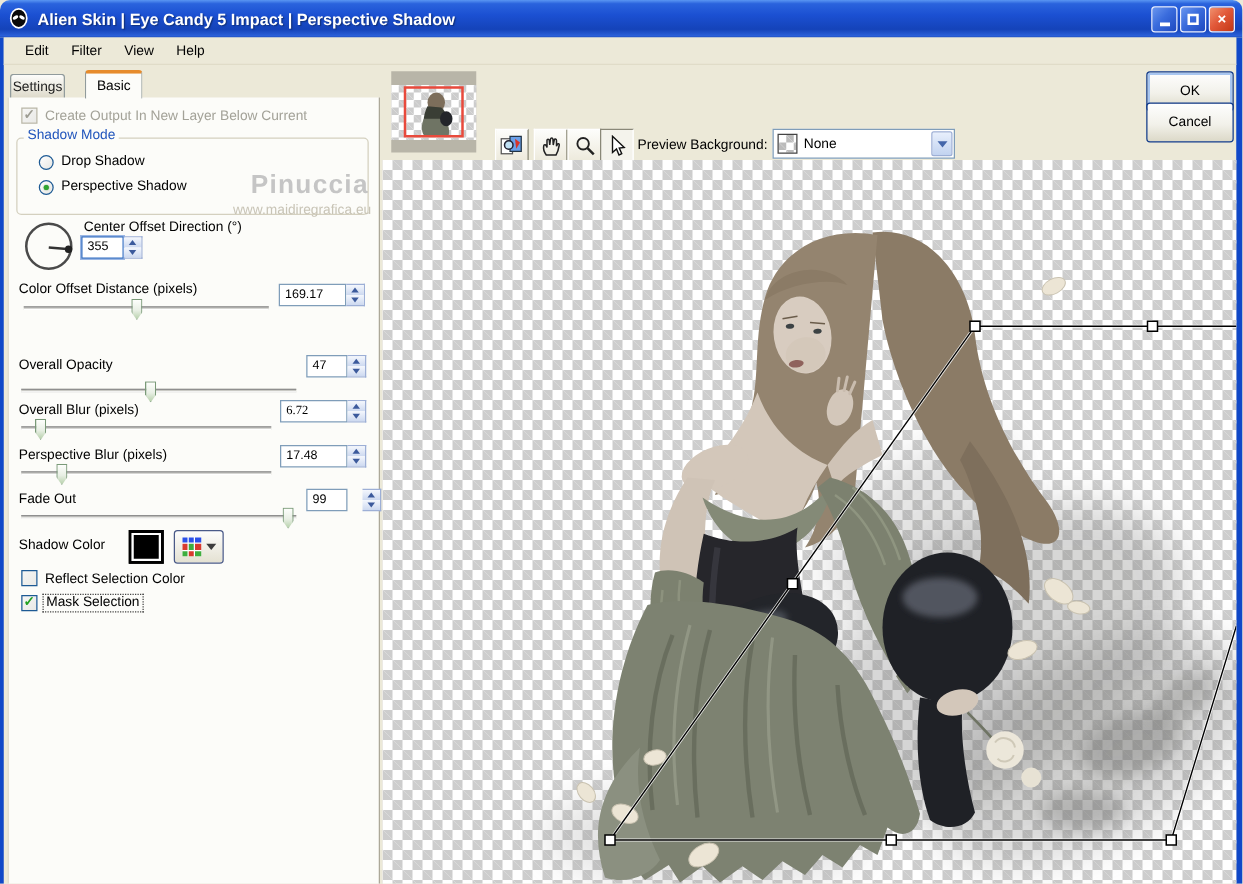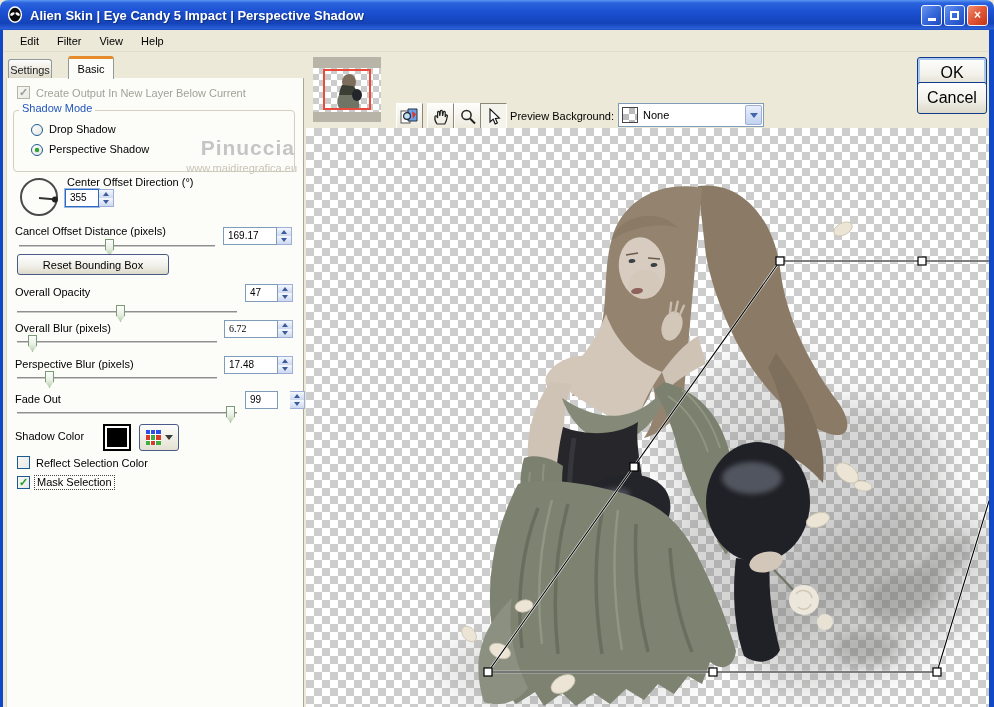--- a/index.html
+++ b/index.html
@@ -79,21 +79,21 @@
   .gridicon i { display:block; }
   .arrow-dn { border-left:4px solid transparent; border-right:4px solid transparent; border-top:5px solid #3c3c3c; }
 
   .watermark-name { color:#bcbcbc; font-size:21px; letter-spacing:1px; font-weight:bold; opacity:.85; }
   .watermark-url { color:#c8c4b6; font-size:11px; }
 
   .dotted-focus { outline:1px dotted #444; }
 
   
   .xpbtn { position:absolute; width:70px; height:32px; background:linear-gradient(180deg,#fefefe,#f2f1ea 55%,#dcd9c8);
-    border:1px solid #103a8a; border-radius:3px; display:flex; align-items:center; justify-content:center; font-size:16px; }
+    border:1px solid #103a8a; border-radius:3px; display:flex; align-items:center; justify-content:center; font-size:11px; }
   #ok-btn { left:917px; top:57px; box-shadow: inset 0 0 0 2px #a8c6f0; }
   #cancel-btn { left:917px; top:82px; }
 
   #thumbnav { position:absolute; left:313px; top:57px; width:68px; height:65px; background:#b8b5a8; }
   #thumbnav .checker { position:absolute; left:0; top:11px; width:68px; height:44px;
     background: linear-gradient(45deg,#ccc 25%,transparent 25%,transparent 75%,#ccc 75%),
                 linear-gradient(45deg,#ccc 25%,#fff 25%,#fff 75%,#ccc 75%);
     background-size:12px 12px; background-position:0 0,6px 6px; }
   #thumbnav .redrect { position:absolute; left:10px; top:12px; width:48px; height:41px; border:2px solid #e84a3c; }
 
@@ -185,32 +185,31 @@
     </div>
     <div class="abs" style="left:60px; top:98px;">Center Offset Direction (°)</div>
     <div class="valbox focus" style="left:58px; top:111px;">
       <div class="txt" style="width:34px;">355</div>
       <div class="spin">
           <div class="up"></div>
           <div class="dn"></div>
         </div>
     </div>
 
-    <div class="abs" style="left:8px; top:147px;">Cancel Offset Distance (pixels)</div>
+    <div class="abs" style="left:8px; top:147px;">Color Offset Distance (pixels)</div>
     <div class="slider-track" style="left:12px; top:167px; width:196px;"></div>
     <div class="slider-thumb" style="left:98px; top:161px;"></div>
     <div class="valbox" style="left:216px; top:149px;">
       <div class="txt" style="width:54px;">169.17</div>
       <div class="spin">
           <div class="up"></div>
           <div class="dn"></div>
         </div>
     </div>
 
-    <div id="reset-btn">Reset Bounding Box</div>
 
     <div class="abs" style="left:8px; top:208px;">Overall Opacity</div>
     <div class="valbox" style="left:238px; top:206px;">
       <div class="txt" style="width:33px;">47</div>
       <div class="spin">
           <div class="up"></div>
           <div class="dn"></div>
         </div>
     </div>
     <div class="slider-track" style="left:10px; top:233px; width:220px;"></div>

